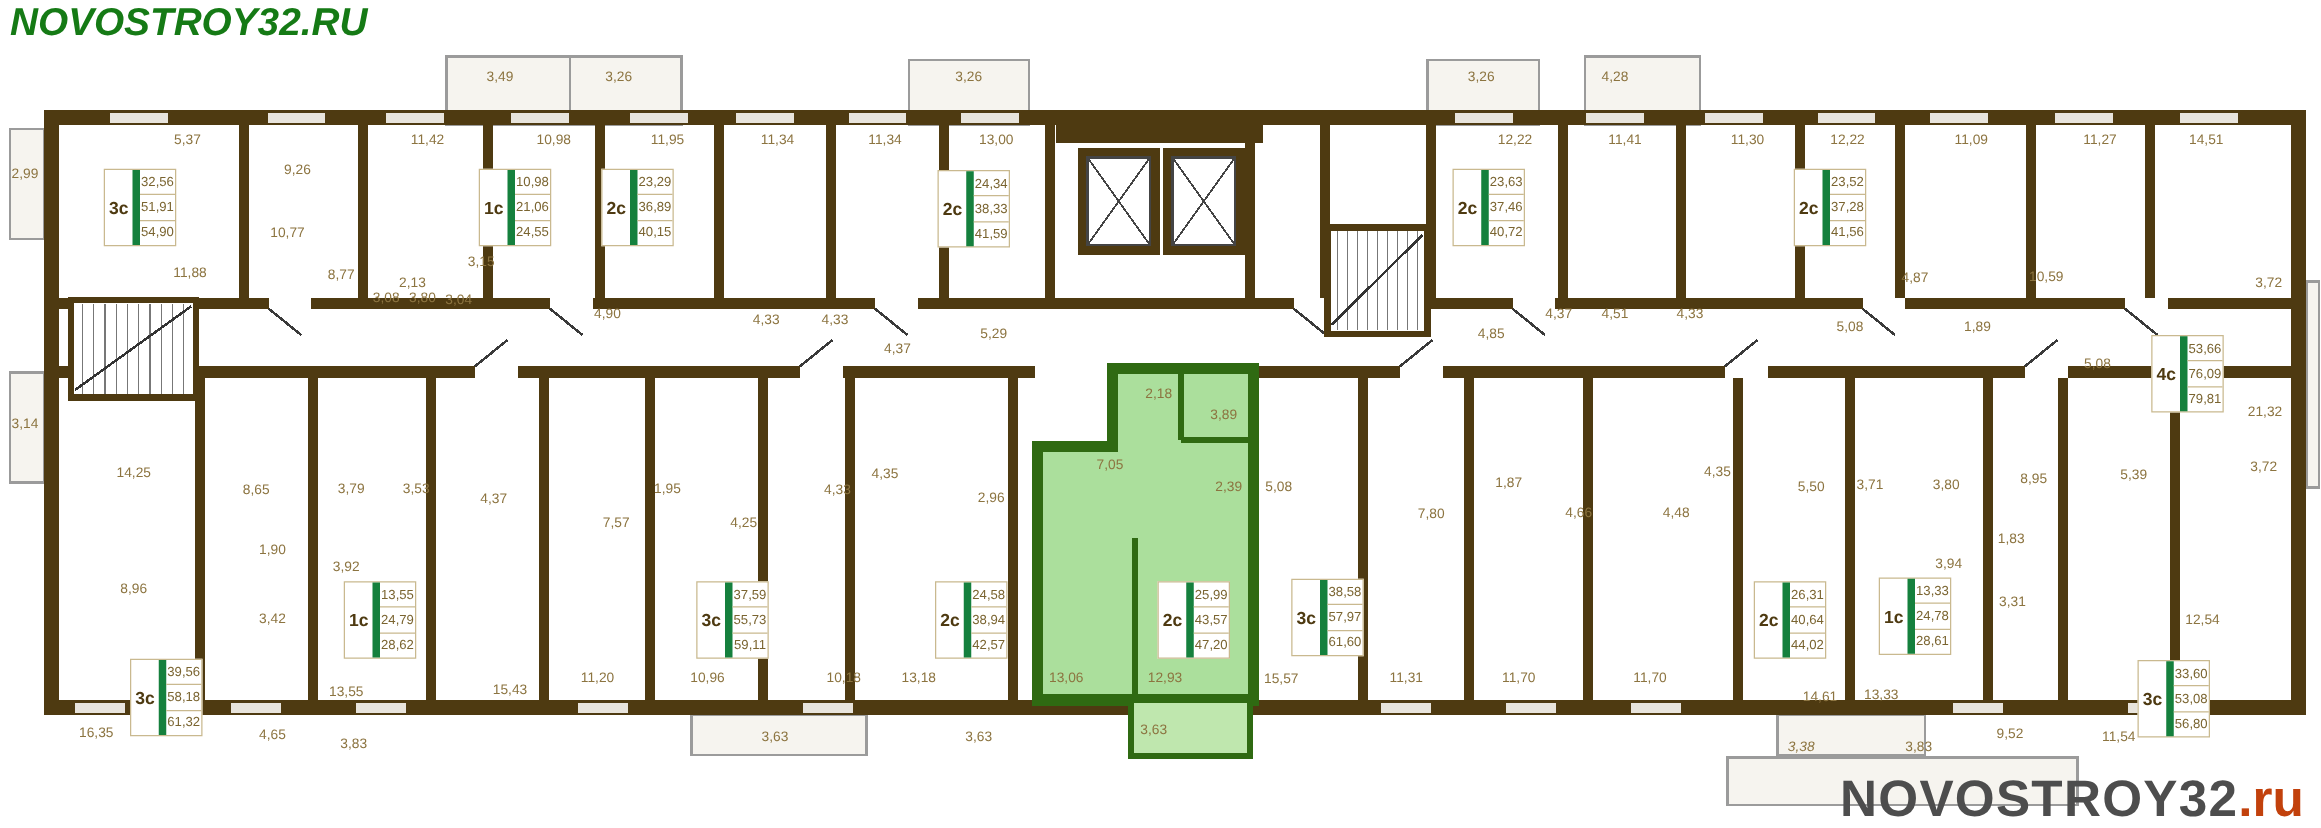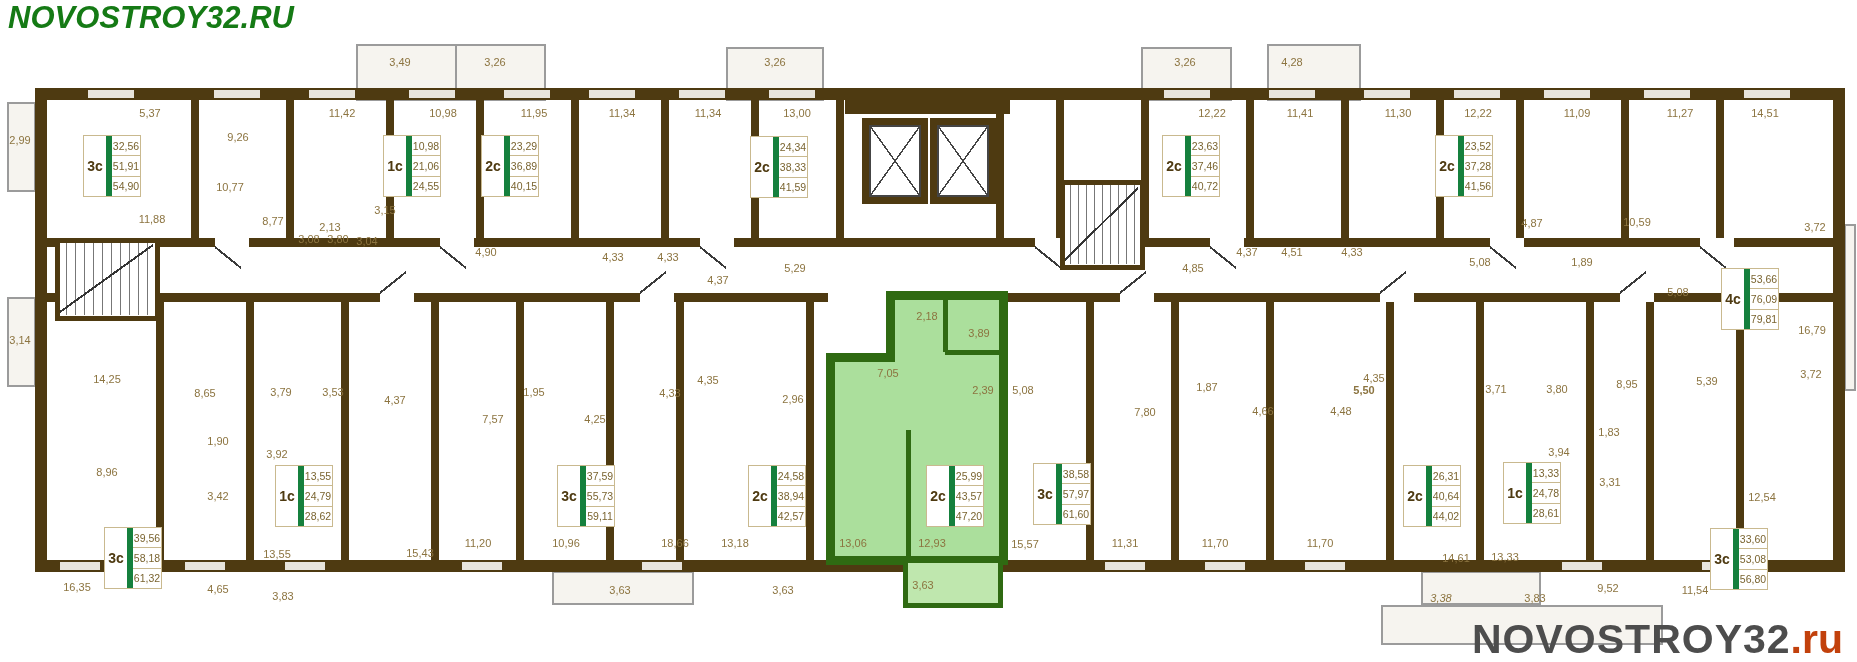--- a/index.html
+++ b/index.html
@@ -260,21 +260,21 @@
         <div class="dim" style="left: 1193px; top: 268px;">4,85</div>
         <div class="dim" style="left: 1247px; top: 252px;">4,37</div>
         <div class="dim" style="left: 1292px; top: 252px;">4,51</div>
         <div class="dim" style="left: 1352px; top: 252px;">4,33</div>
         <div class="dim" style="left: 1480px; top: 262px;">5,08</div>
         <div class="dim" style="left: 1532px; top: 223px;">4,87</div>
         <div class="dim" style="left: 1582px; top: 262px;">1,89</div>
         <div class="dim" style="left: 1637px; top: 222px;">10,59</div>
         <div class="dim" style="left: 1815px; top: 227px;">3,72</div>
         <div class="dim" style="left: 1678px; top: 292px;">5,08</div>
-        <div class="dim" style="left: 1812px; top: 330px;">16,79</div>
+        <div class="dim" style="left: 1812px; top: 330px;">21,32</div>
         <div class="dim" style="left: 1811px; top: 374px;">3,72</div>
         <div class="dim" style="left: 927px; top: 316px;">2,18</div>
         <div class="dim" style="left: 979px; top: 333px;">3,89</div>
         <div class="dim" style="left: 888px; top: 373px;">7,05</div>
         <div class="dim" style="left: 983px; top: 390px;">2,39</div>
         <div class="dim" style="left: 1023px; top: 390px;">5,08</div>
         <div class="dim" style="left: 708px; top: 380px;">4,35</div>
         <div class="dim" style="left: 793px; top: 399px;">2,96</div>
         <div class="dim" style="left: 107px; top: 379px;">14,25</div>
         <div class="dim" style="left: 205px; top: 393px;">8,65</div>
@@ -286,37 +286,37 @@
         <div class="dim" style="left: 277px; top: 454px;">3,92</div>
         <div class="dim" style="left: 77px; top: 587px;">16,35</div>
         <div class="dim" style="left: 218px; top: 589px;">4,65</div>
         <div class="dim" style="left: 277px; top: 554px;">13,55</div>
         <div class="dim" style="left: 283px; top: 596px;">3,83</div>
         <div class="dim" style="left: 395px; top: 400px;">4,37</div>
         <div class="dim" style="left: 493px; top: 419px;">7,57</div>
         <div class="dim" style="left: 534px; top: 392px;">1,95</div>
         <div class="dim" style="left: 595px; top: 419px;">4,25</div>
         <div class="dim" style="left: 670px; top: 393px;">4,33</div>
-        <div class="dim" style="left: 420px; top: 553px;">15,43</div>
+        <div class="dim" style="left: 408px; top: 553px;">15,43</div>
         <div class="dim" style="left: 478px; top: 543px;">11,20</div>
         <div class="dim" style="left: 566px; top: 543px;">10,96</div>
-        <div class="dim" style="left: 675px; top: 543px;">18,66</div>
+        <div class="dim" style="left: 675px; top: 543px;">10,18</div>
         <div class="dim" style="left: 735px; top: 543px;">13,18</div>
         <div class="dim" style="left: 620px; top: 590px;">3,63</div>
         <div class="dim" style="left: 783px; top: 590px;">3,63</div>
         <div class="dim" style="left: 853px; top: 543px;">13,06</div>
         <div class="dim" style="left: 932px; top: 543px;">12,93</div>
         <div class="dim" style="left: 923px; top: 585px;">3,63</div>
         <div class="dim" style="left: 1025px; top: 544px;">15,57</div>
         <div class="dim" style="left: 1145px; top: 412px;">7,80</div>
         <div class="dim" style="left: 1207px; top: 387px;">1,87</div>
         <div class="dim" style="left: 1263px; top: 411px;">4,66</div>
         <div class="dim" style="left: 1321px; top: 411px; margin-left: 20px;">4,48</div>
         <div class="dim" style="left: 1374px; top: 378px;">4,35</div>
-        <div class="dim" style="left: 1364px; top: 390px; font-weight: bold;">5,50</div>
+        <div class="dim" style="left: 1449px; top: 390px;">5,50</div>
         <div class="dim" style="left: 1125px; top: 543px;">11,31</div>
         <div class="dim" style="left: 1215px; top: 543px;">11,70</div>
         <div class="dim" style="left: 1320px; top: 543px;">11,70</div>
         <div class="dim" style="left: 1456px; top: 558px;">14,61</div>
         <div class="dim" style="left: 1505px; top: 557px;">13,33</div>
         <div class="dim" style="left: 1441px; top: 598px; font-style: italic;">3,38</div>
         <div class="dim" style="left: 1535px; top: 598px;">3,83</div>
         <div class="dim" style="left: 1496px; top: 389px;">3,71</div>
         <div class="dim" style="left: 1557px; top: 389px;">3,80</div>
         <div class="dim" style="left: 1627px; top: 384px;">8,95</div>

